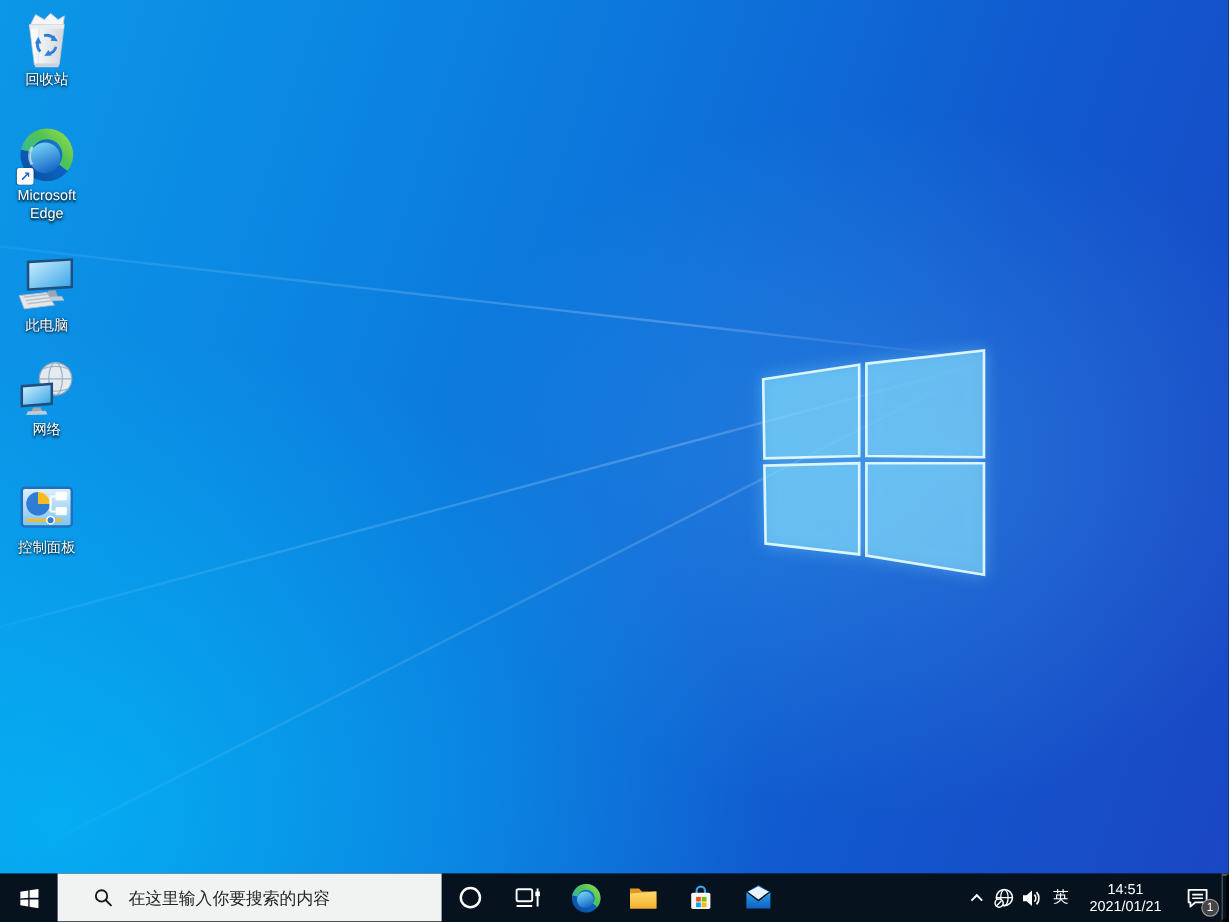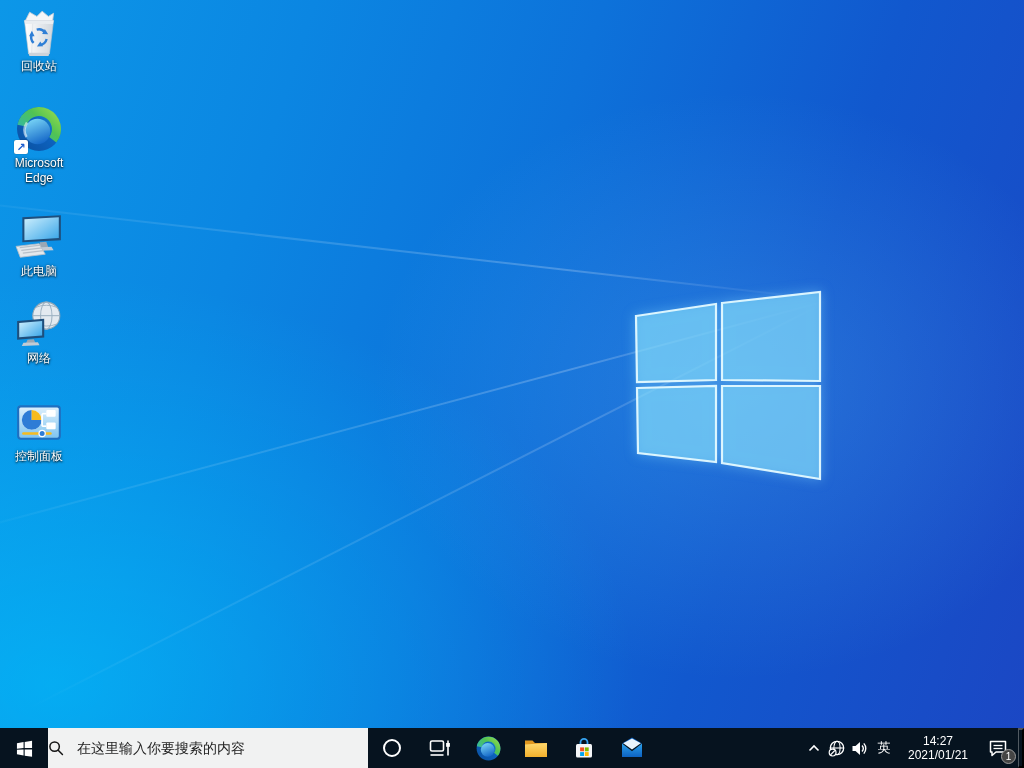--- a/index.html
+++ b/index.html
@@ -45,21 +45,21 @@
   }
   
   .taskbar{
     position:absolute;left:0;bottom:0;width:1024px;height:40px;background:#06131f;
     display:flex;align-items:stretch;z-index:5;
   }
   .tb-btn{width:48px;height:40px;display:flex;align-items:center;justify-content:center;
     background:transparent;border:none;padding:0;cursor:default;}
   .searchbox{
     width:320px;height:40px;background:#f1f2f2;display:flex;align-items:center;
-    padding:0 8px 0 0;box-sizing:border-box;gap:10px;
+    padding:0 8px 0 30px;box-sizing:border-box;gap:10px;
   }
   .search-input{flex:1;min-width:0;border:none;outline:none;background:transparent;
     font-size:14px;color:#1a1a1a;font-family:inherit;}
   .search-input::placeholder{color:#232323;opacity:1;}
   .cortana-ring{width:14px;height:14px;border:2.4px solid #fff;border-radius:50%;}
   .tray{margin-left:auto;display:flex;align-items:center;height:40px;}
   .tray-btn{height:40px;display:flex;align-items:center;justify-content:center;
     background:none;border:none;padding:0;cursor:default;}
   .w-chevron{width:24px}.w-ico{width:22px}
   .ime{width:28px;height:40px;display:flex;align-items:center;justify-content:center;
@@ -317,21 +317,21 @@
       <svg width="17" height="17" viewBox="0 0 17 17">
         <polygon points="1.5,6 4.5,6 9,2 9,15 4.5,11 1.5,11" fill="#fff"></polygon>
         <path d="M11,5.5 a4.5,4.5 0 0 1 0,6" stroke="#fff" stroke-width="1.4" fill="none"></path>
         <path d="M12.8,3.4 a7.6,7.6 0 0 1 0,10.2" stroke="#fff" stroke-width="1.4" fill="none"></path>
       </svg>
     </button>
 
     <div class="ime">英</div>
 
     <div class="clock">
-      <div>14:27</div>
+      <div>14:51</div>
       <div>2021/01/21</div>
     </div>
 
     <button class="tray-btn action">
       <svg width="20" height="20" viewBox="0 0 20 20">
         <path d="M2.5,3.5 h15 v10.5 h-9.5 l-4,3.5 v-3.5 h-1.5 z" fill="none" stroke="#fff" stroke-width="1.5" stroke-linejoin="round"></path>
         <line x1="5.5" y1="7.5" x2="14.5" y2="7.5" stroke="#fff" stroke-width="1.3"></line>
         <line x1="5.5" y1="10.5" x2="14.5" y2="10.5" stroke="#fff" stroke-width="1.3"></line>
       </svg>
       <span class="ac-badge">1</span>

